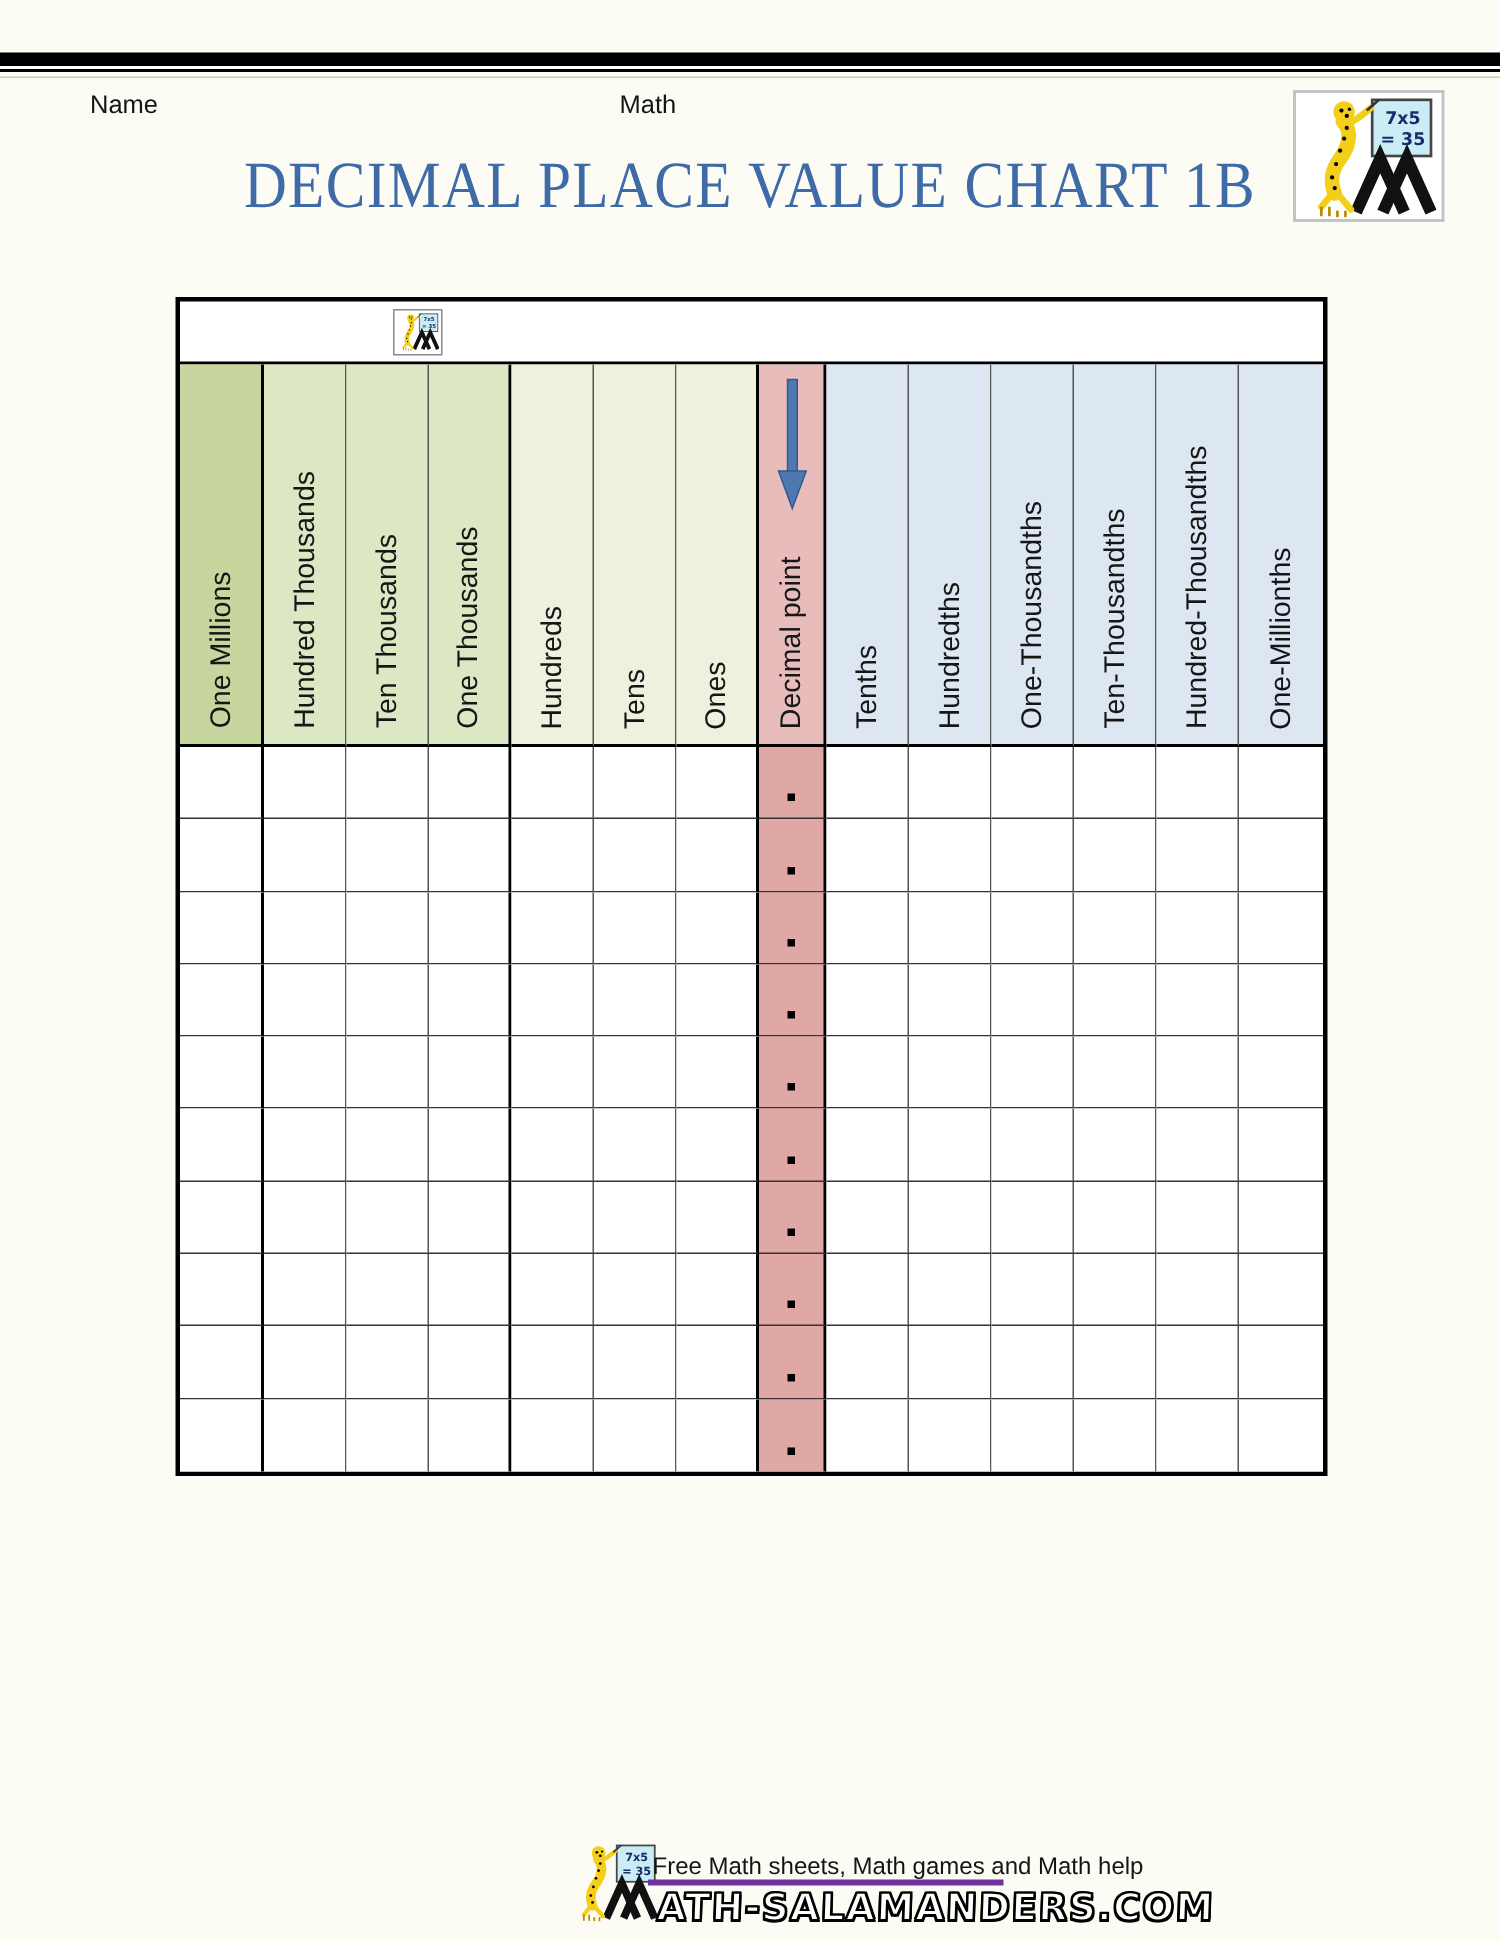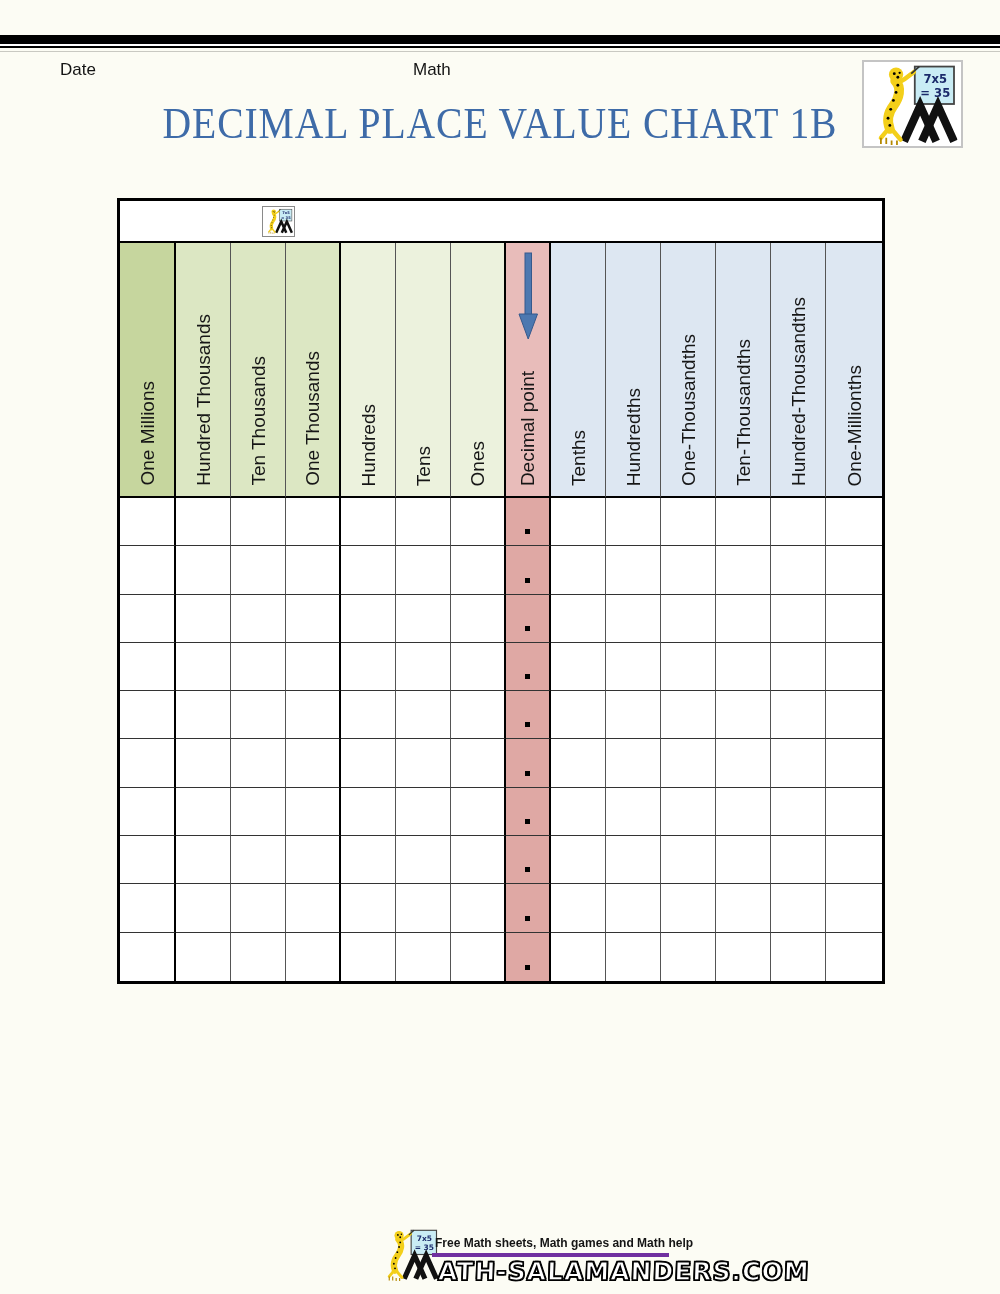--- a/index.html
+++ b/index.html
@@ -71,21 +71,21 @@
   .header-grid > div:nth-child(14n+7), .body-grid > div:nth-child(14n+7),
   .header-grid > div:nth-child(14n+8), .body-grid > div:nth-child(14n+8) {
     border-right:2.5px solid #000;
   }
   .header-grid > div:nth-child(14n), .body-grid > div:nth-child(14n) { border-right:none; }
   .body-grid > div:nth-child(n+127) { border-bottom:none; }
 
   
   .footer { position:absolute; left:381px; top:1226px; width:320px; height:64px; }
   .footer .sal { position:absolute; left:0; top:2px; }
-  .footer .tagline { position:absolute; left:54px; top:10px; font-size:12px; font-weight:bold; color:#141414; white-space:nowrap; }
+  .footer .tagline { position:absolute; left:54px; top:10px; font-size:16px; font-weight:normal; color:#141414; white-space:nowrap; }
   .footer .rule { position:absolute; left:51px; top:27px; width:237px; height:4px; background:#7030a0; }
   .footer .site {
     position:absolute; left:57px; top:31px;
     font-family:"DejaVu Sans", sans-serif; font-weight:bold; font-size:25px;
     letter-spacing:1px; color:#fff; white-space:nowrap;
     -webkit-text-stroke:1.4px #000;
     text-shadow:-1px -1px 0 #000, 1px -1px 0 #000, -1px 1px 0 #000, 1px 1px 0 #000;
     transform:skewX(-2deg);
   }
 </style>
@@ -117,21 +117,21 @@
   </symbol>
 </svg>
 
 <div class="topbar">
   <div class="b1"></div>
     <div class="b2"></div>
     <div class="b3"></div>
     <div class="b4"></div>
 </div>
 
-<span class="name-label">Date</span>
+<span class="name-label">Name</span>
 <span class="date-label">Math</span>
 
 <div class="page-title">DECIMAL PLACE VALUE CHART 1B</div>
 
 <div class="corner-logo">
   <svg width="92" height="82" viewBox="0 0 100 92">
     <use href="#sal-logo"></use>
   </svg>
 </div>
 

